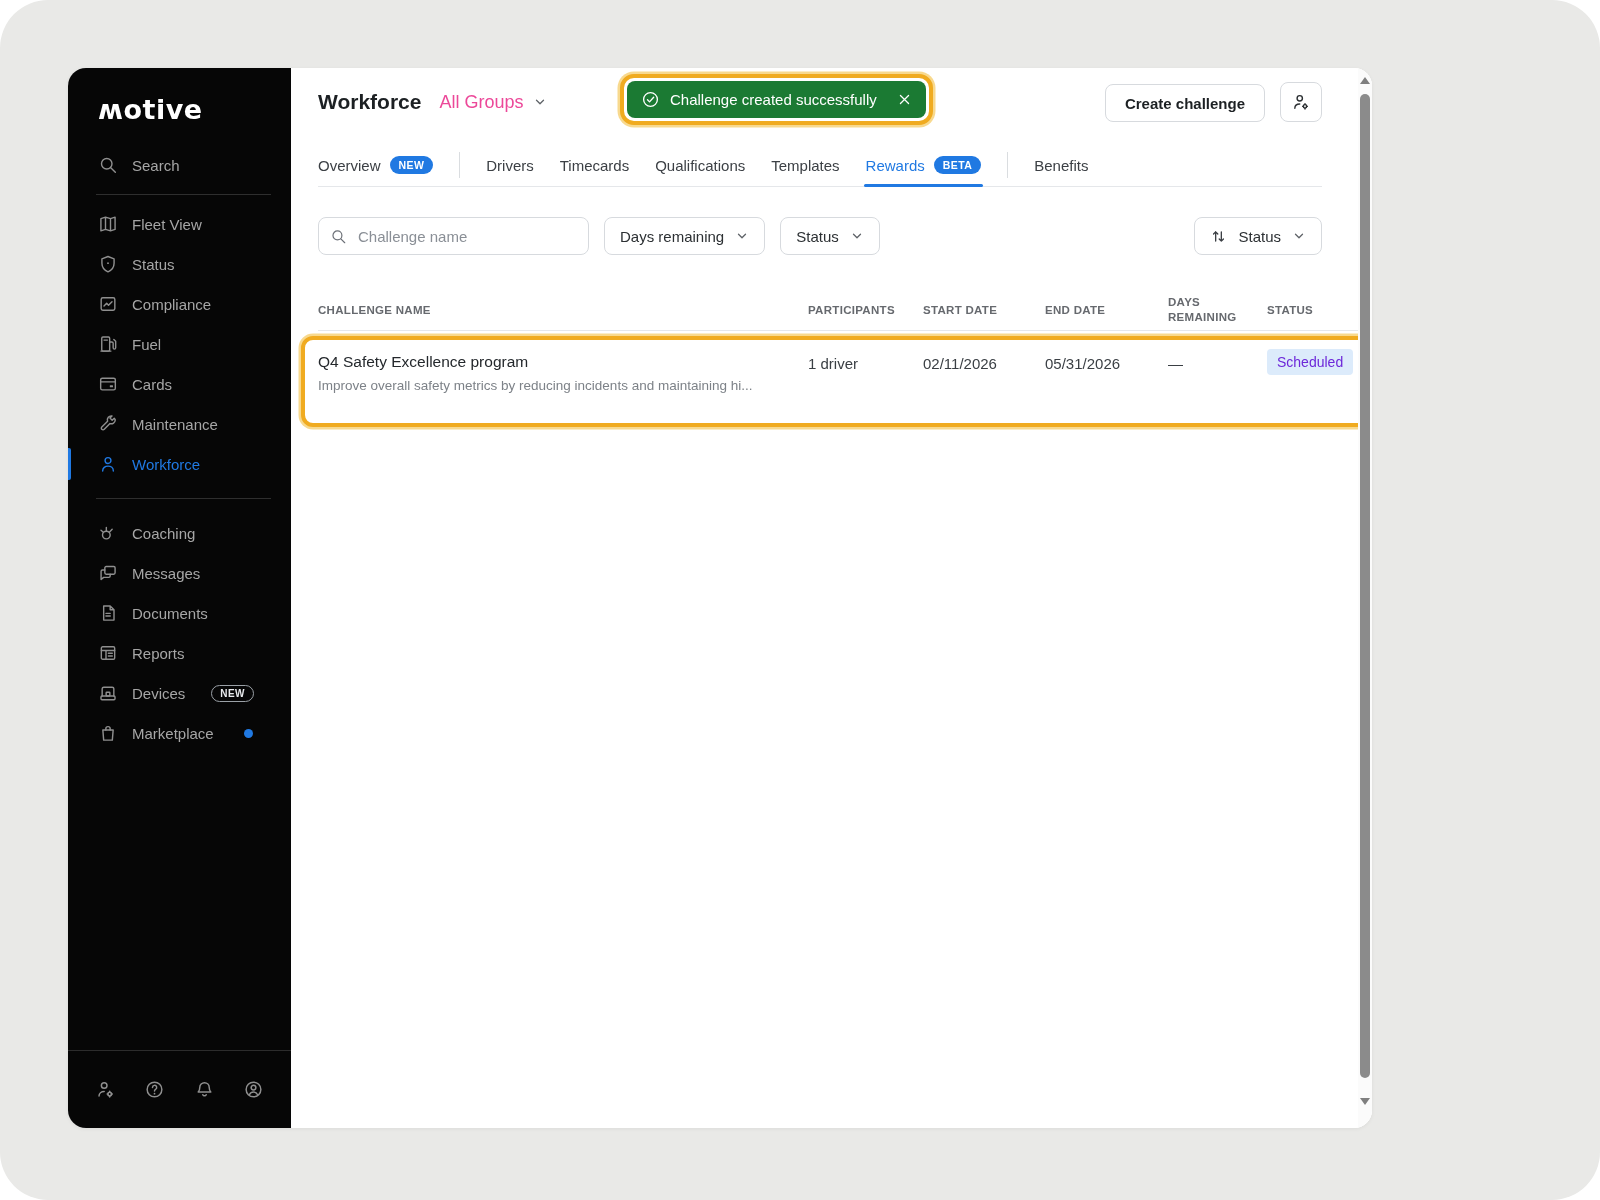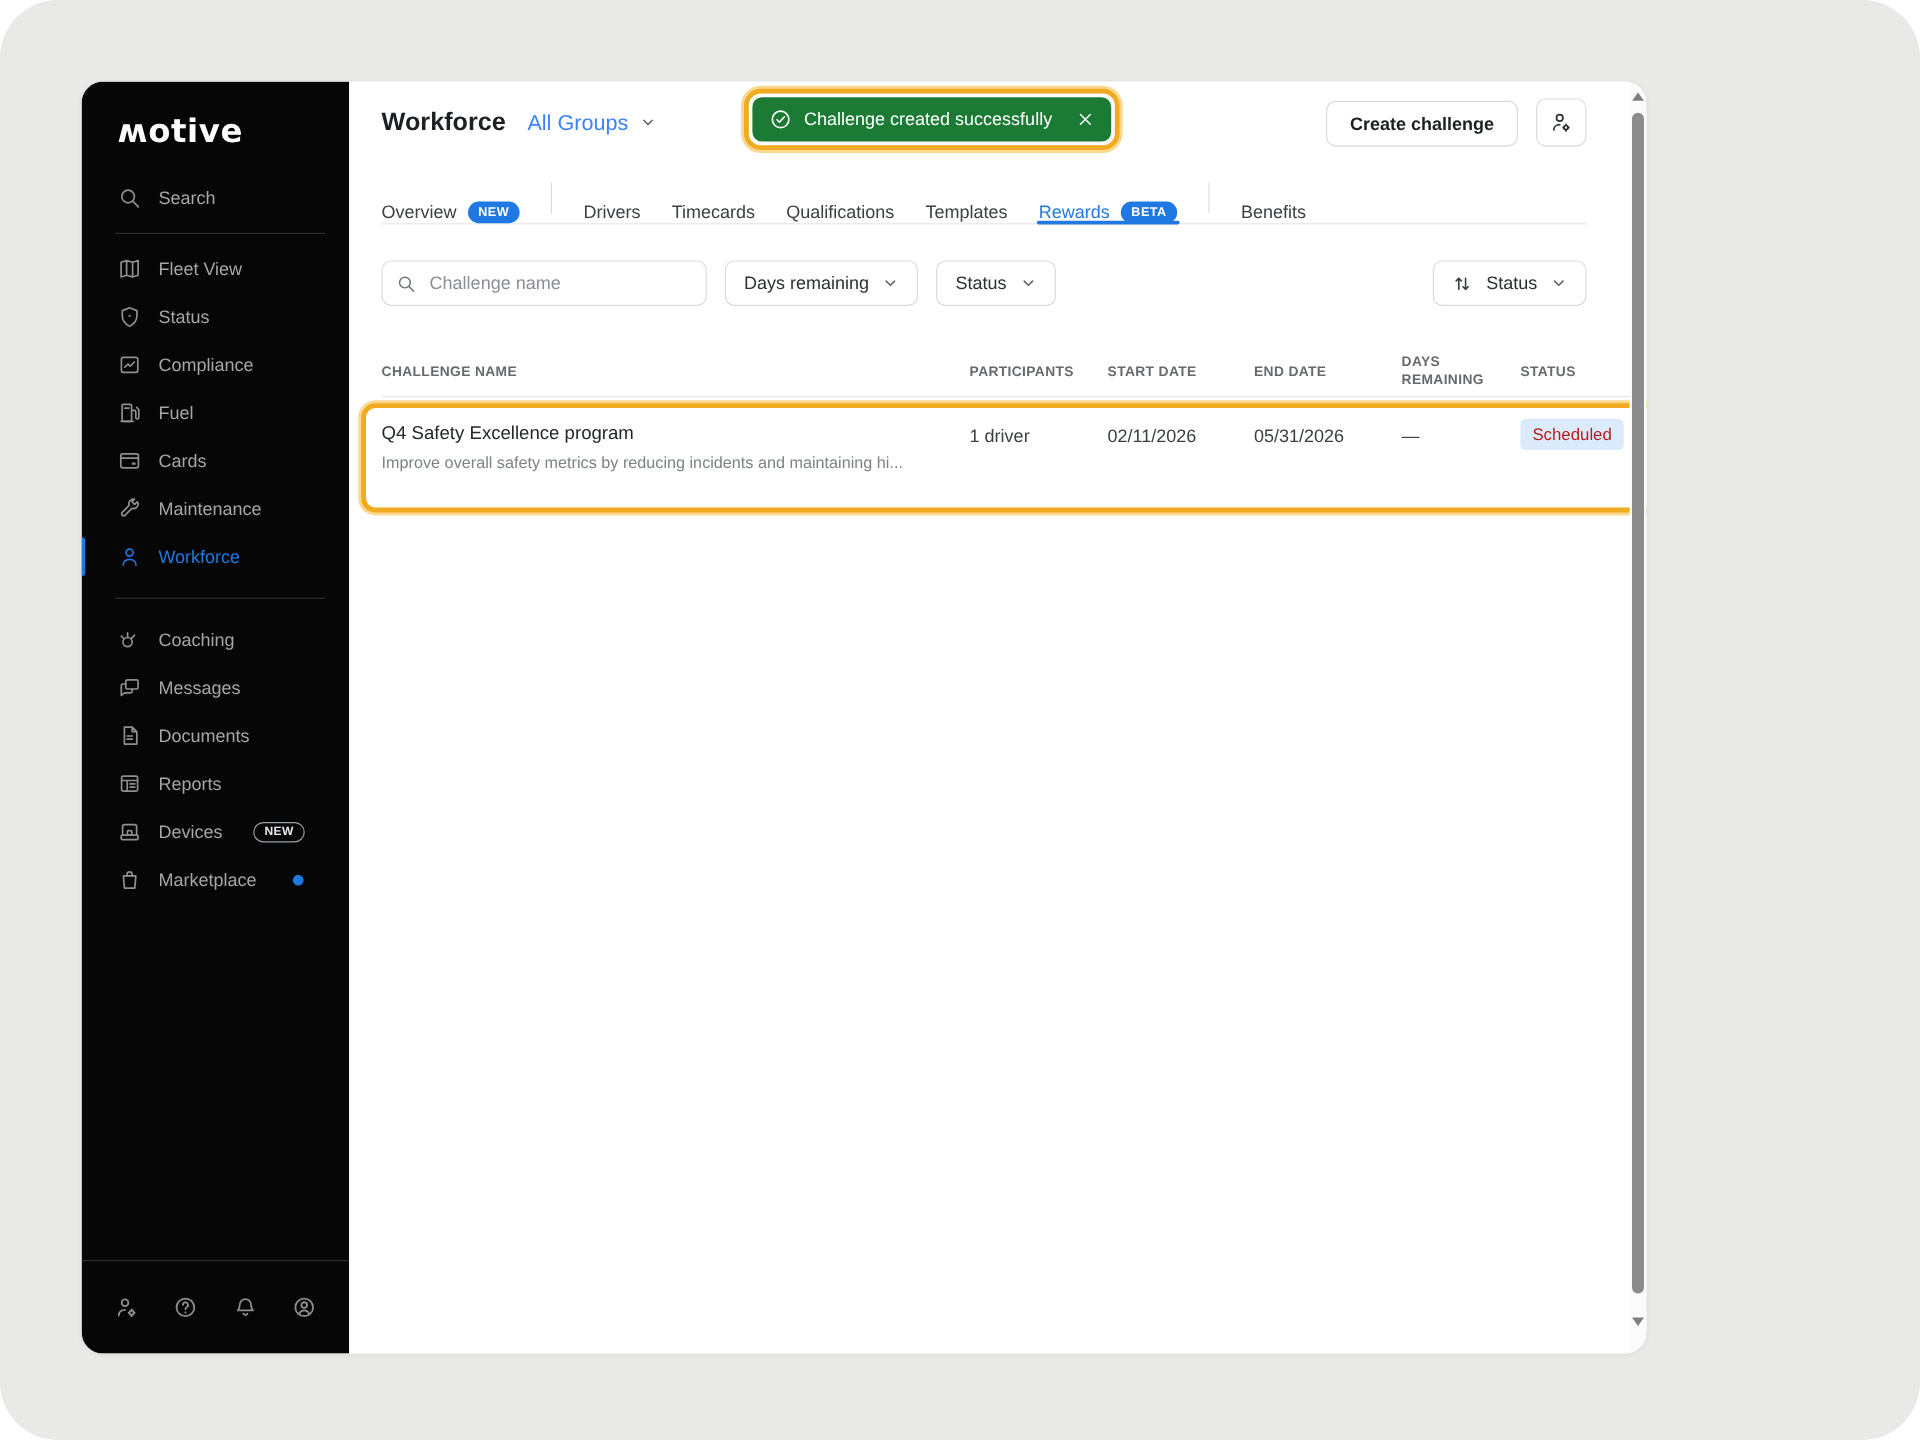--- a/index.html
+++ b/index.html
@@ -22,34 +22,34 @@
   .s-footer{position:absolute;left:0;right:0;bottom:0;height:77px;border-top:1px solid #2c2c2c;display:flex;align-items:center;justify-content:space-between;padding:0 27px;color:#8f8f8f;}
   .s-footer .ic{width:21px;height:21px;cursor:pointer;display:flex;}
 
   svg{stroke:currentColor;fill:none;stroke-width:1.7;stroke-linecap:round;stroke-linejoin:round;width:100%;height:100%;display:block;}
 
   
   .content{flex:1;position:relative;background:#fff;}
 
   .header-row{position:absolute;left:27px;right:50px;top:12px;height:44px;display:flex;align-items:center;}
   .page-title{font-size:21px;font-weight:700;color:#1c2023;}
-  .group-filter{margin-left:18px;display:flex;align-items:center;gap:9px;font-size:18px;color:#3b82f6;cursor:pointer;}
+  .group-filter{margin-left:18px;display:flex;align-items:center;gap:9px;font-size:18px;color:#ec4899;cursor:pointer;}
   .chev{width:14px;height:14px;color:#5f6368;display:flex;}
   .header-actions{margin-left:auto;display:flex;gap:15px;align-items:flex-end;}
   .btn-create{height:38px;padding:0 19px;border:1px solid #d7dade;border-radius:8px;background:#fff;font-size:15px;font-weight:600;color:#1c2023;font-family:inherit;cursor:pointer;}
   .btn-icon{width:40px;height:38px;border:1px solid #d7dade;border-radius:8px;background:#fff;display:flex;align-items:center;justify-content:center;color:#2c3033;cursor:pointer;}
   .btn-icon .ic{width:20px;height:20px;display:flex;}
 
   .toast-ring{position:absolute;left:329px;top:6px;border:4px solid #f0ab20;border-radius:14px;padding:3px;box-shadow:0 0 0 2.5px #f8d98e;background:#fff;}
   .toast{background:#1b7a33;color:#fff;border-radius:8px;display:flex;align-items:center;gap:10px;padding:0 14px;height:37px;font-size:15px;font-weight:400;white-space:nowrap;}
   .toast .ic{width:19px;height:19px;display:flex;}
   .toast .close{width:15px;height:15px;margin-left:10px;cursor:pointer;display:flex;}
 
   .tabs-row{position:absolute;left:27px;right:50px;top:76px;height:42px;display:flex;align-items:center;gap:26px;border-bottom:1px solid #e5e7ea;}
-  .tab{display:flex;align-items:flex-end;gap:9px;font-size:15px;color:#3c4045;height:100%;position:relative;cursor:pointer;white-space:nowrap;}
+  .tab{display:flex;align-items:center;gap:9px;font-size:15px;color:#3c4045;height:100%;position:relative;cursor:pointer;white-space:nowrap;}
   .tab.active{color:#2079e2;}
   .tab.active::after{content:"";position:absolute;left:-2px;right:-2px;bottom:-1px;height:3px;background:#2079e2;border-radius:2px;}
   .pill{background:#2079e2;color:#fff;font-size:10.5px;font-weight:700;letter-spacing:.4px;padding:3px 9px;border-radius:10px;}
   .vdiv{width:1px;height:26px;background:#dadde0;flex:none;}
 
   .filters-row{position:absolute;left:27px;right:50px;top:149px;height:38px;display:flex;gap:15px;align-items:center;}
   .search-box{width:247px;height:36px;border:1px solid #d7dade;border-radius:8px;display:flex;align-items:center;gap:9px;padding:0 11px;background:#fff;}
   .search-box .ic{width:17px;height:17px;color:#6c7077;display:flex;flex:none;}
   .search-box input{border:none;outline:none;font-size:15px;color:#2c3033;width:100%;font-family:inherit;background:transparent;}
   .search-box input::placeholder{color:#8a8f96;}
@@ -58,21 +58,21 @@
   .sort-ic{width:17px;height:17px;color:#3c4045;display:flex;}
 
   .table-head{position:absolute;left:27px;width:1139px;top:222px;height:40px;display:grid;grid-template-columns:490px 115px 122px 123px 99px 149px 1fr;align-items:center;border-bottom:1px solid #e5e7ea;font-size:11.5px;font-weight:700;color:#66696e;letter-spacing:.3px;line-height:1.3;}
   .table-head .hc{padding-right:10px;}
 
   .row-ring{position:absolute;left:10px;top:268px;width:1168px;height:83px;border:4px solid #f0ab20;border-radius:12px;box-shadow:0 0 0 2.5px #f8d98e;background:#fff;}
   .row{position:absolute;inset:0;display:grid;grid-template-columns:490px 115px 122px 123px 99px 149px 1fr;padding:13px 0 0 13px;cursor:pointer;}
   .cell-name .title{font-size:15.5px;color:#24282c;}
   .cell-name .desc{font-size:13.5px;color:#7d8288;margin-top:7px;white-space:nowrap;}
   .cell-val{font-size:15px;color:#3a3f44;padding-top:2px;}
-  .status-badge{display:inline-block;background:#dcebfb;color:#b91c1c;font-size:14px;padding:5px 10px;border-radius:4px;margin-top:-4px;}
+  .status-badge{display:inline-block;background:#dcebfb;color:#6d28d9;font-size:14px;padding:5px 10px;border-radius:4px;margin-top:-4px;}
   .more-btn{width:41px;height:37px;border:1px solid #d7dade;border-radius:9px;background:#fff;display:flex;align-items:center;justify-content:center;gap:3px;margin-top:-2px;justify-self:start;cursor:pointer;}
   .dot{width:3.5px;height:3.5px;border-radius:50%;background:#2c3033;}
 
   
   .scrollbar{position:absolute;right:0;top:0;width:14px;height:100%;background:#fbfbfb;}
   .sb-up{position:absolute;top:9px;left:2px;width:0;height:0;border-left:5px solid transparent;border-right:5px solid transparent;border-bottom:7px solid #7f7f7f;}
   .sb-thumb{position:absolute;top:26px;left:2px;width:10px;height:984px;background:#8b8b8b;border-radius:5px;}
   .sb-down{position:absolute;bottom:23px;left:2px;width:0;height:0;border-left:5px solid transparent;border-right:5px solid transparent;border-top:7px solid #7f7f7f;}
 </style>
 </head>

